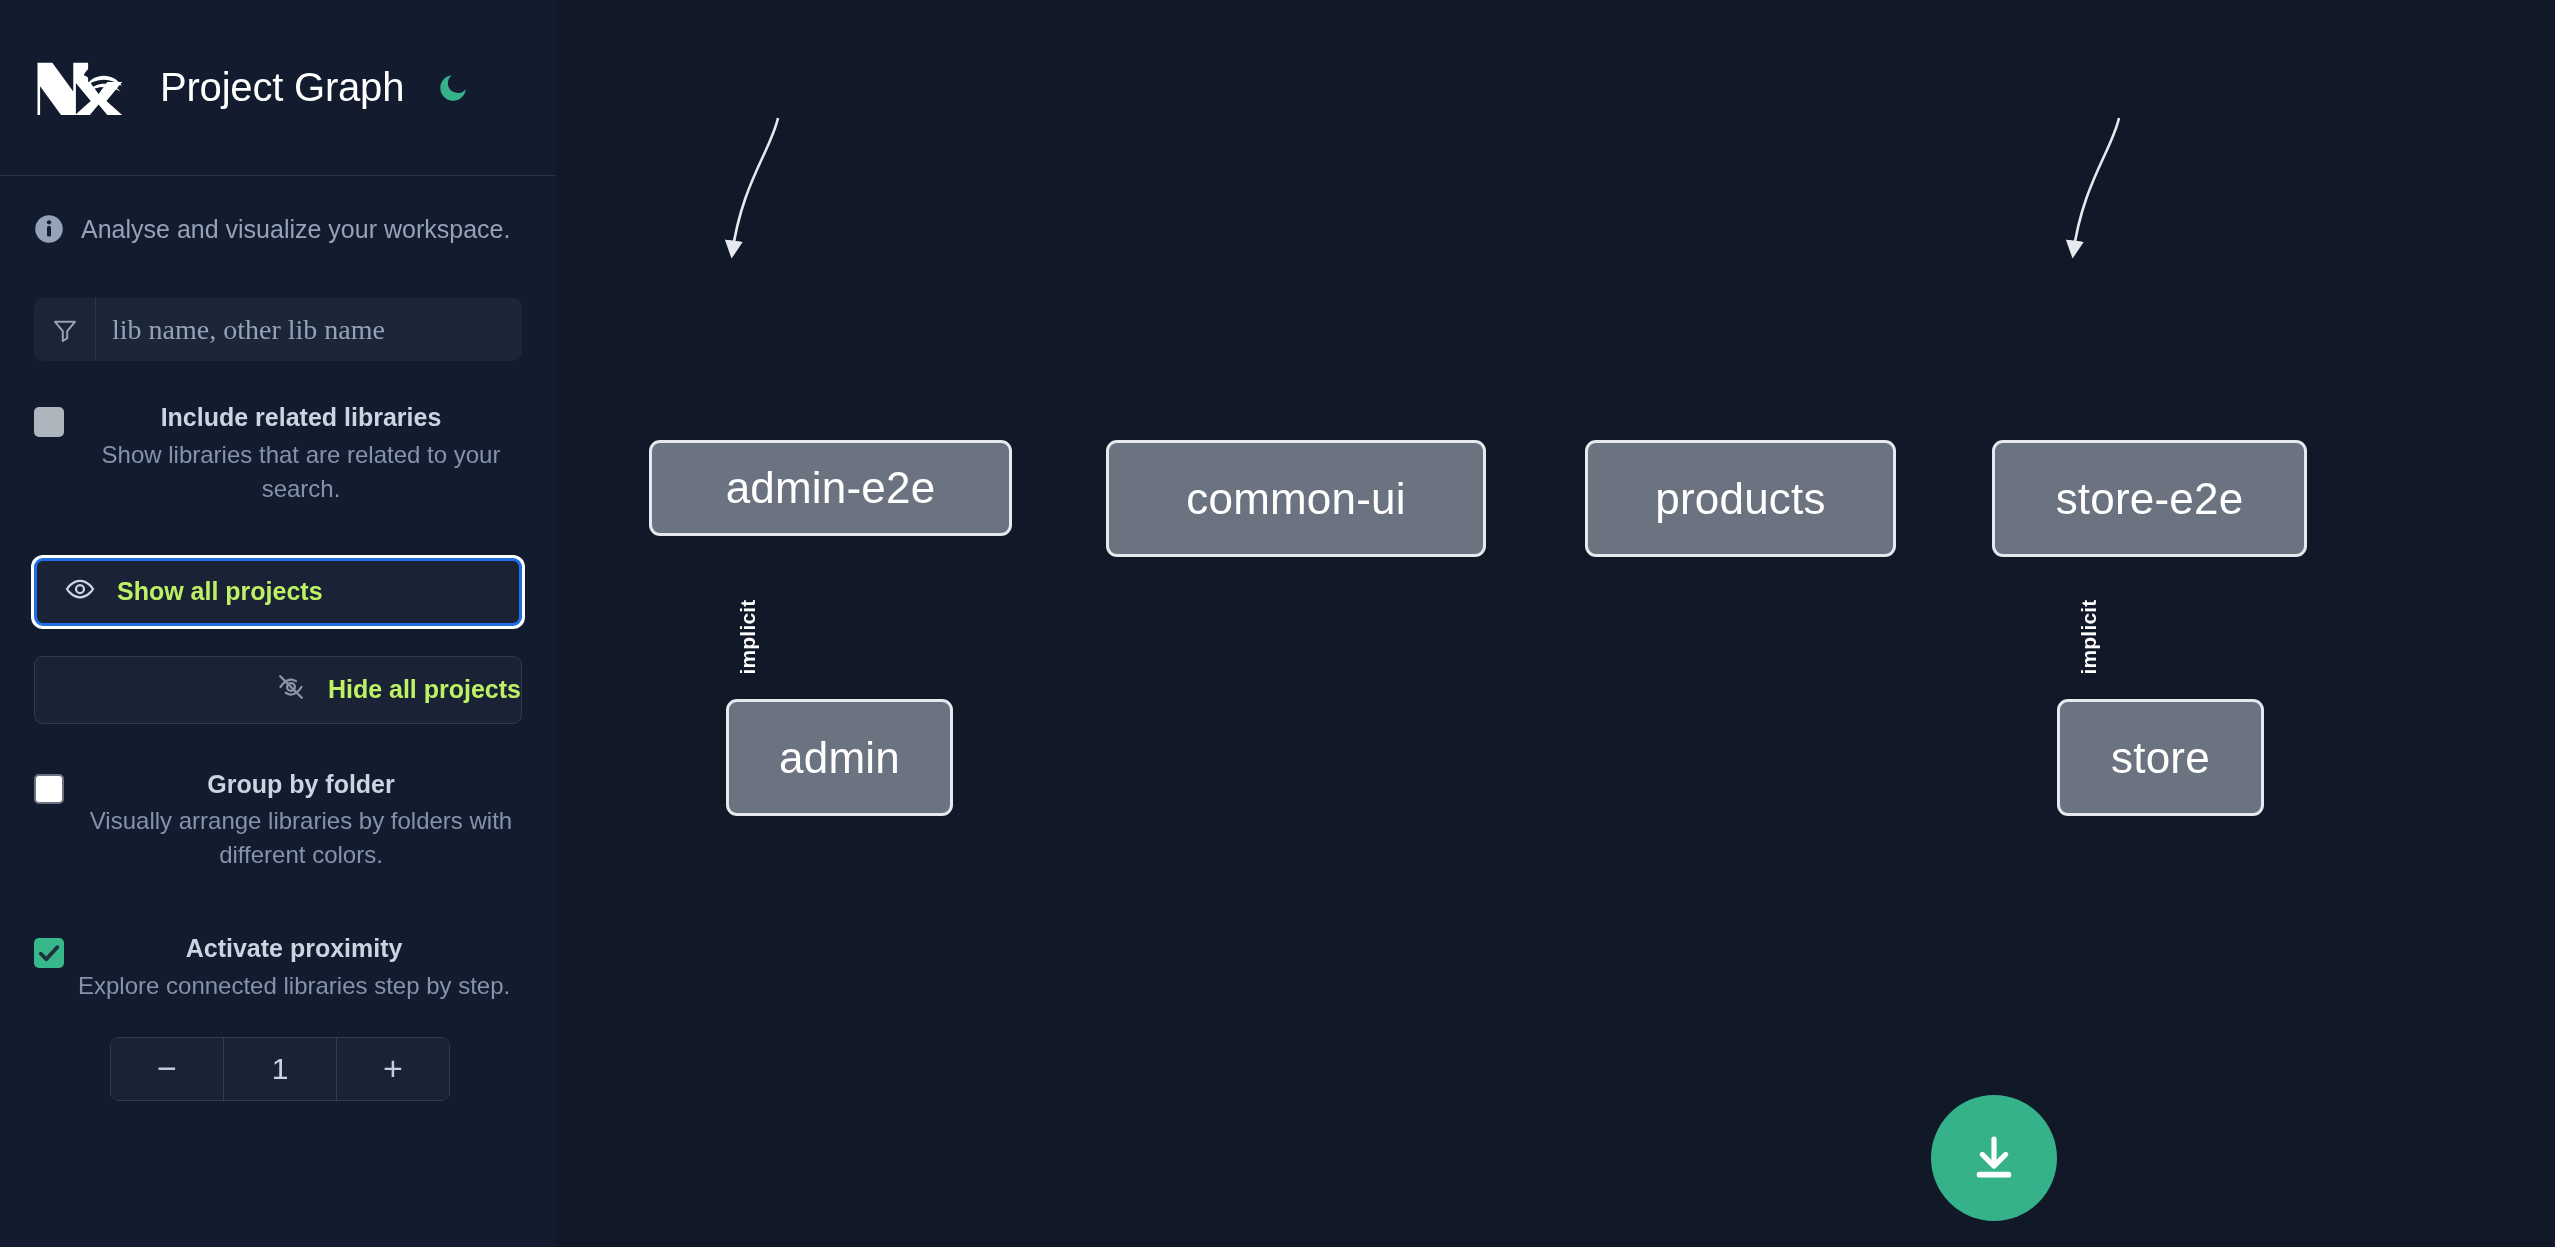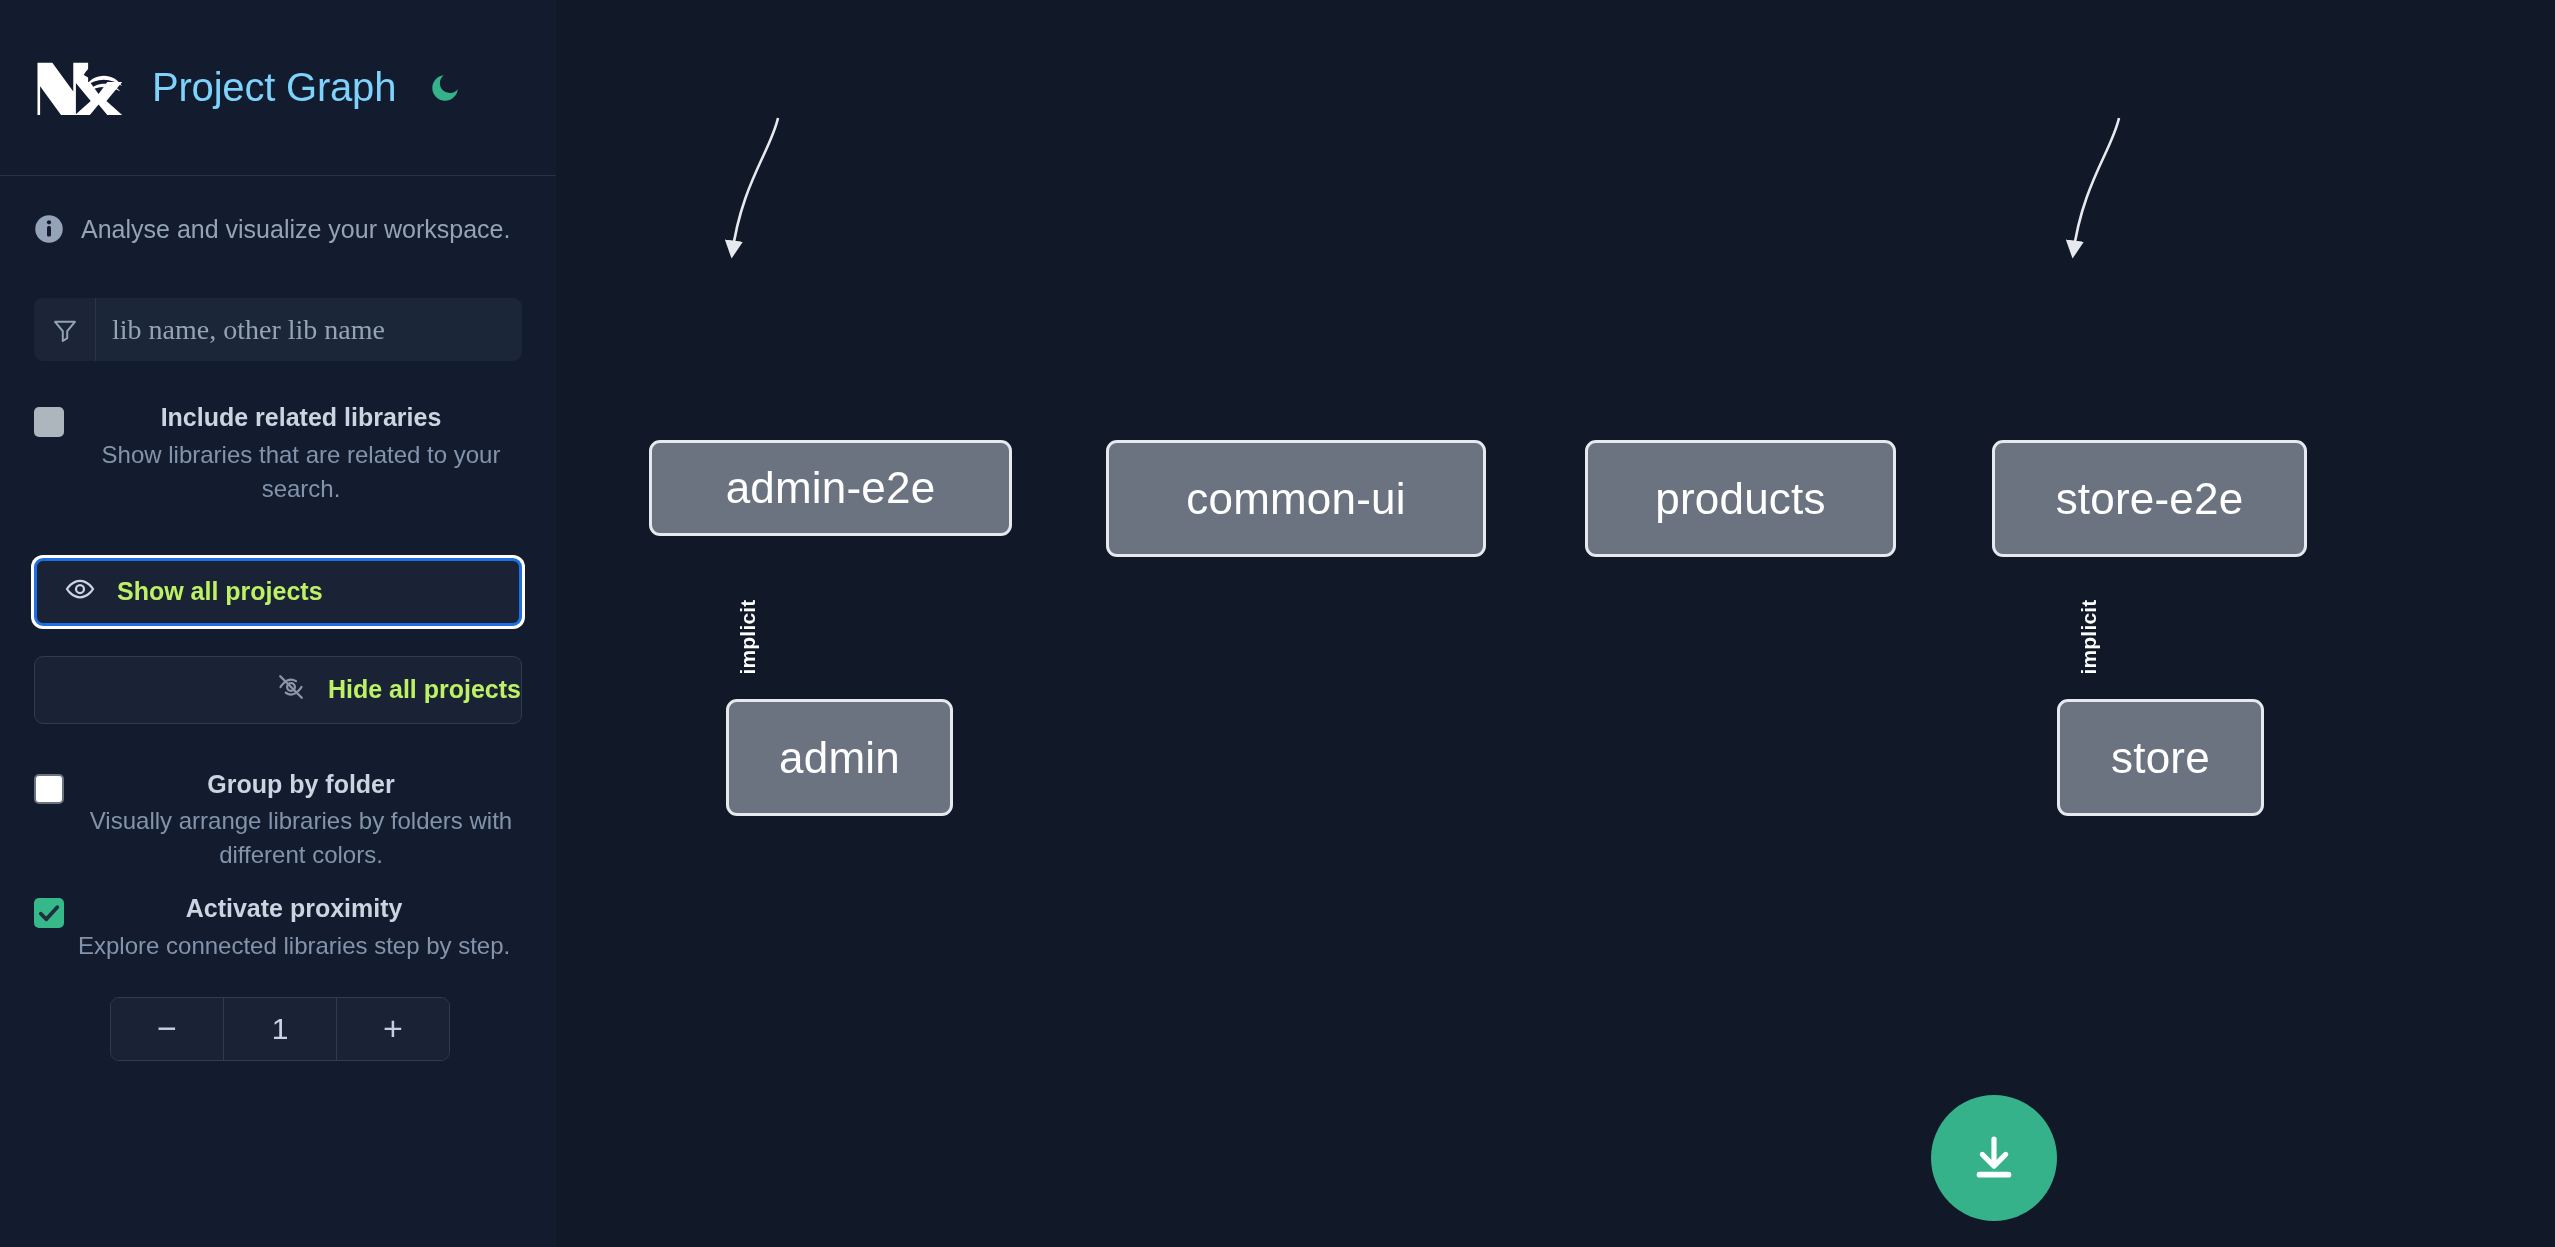--- a/index.html
+++ b/index.html
@@ -20,22 +20,22 @@
     overflow: hidden;
   }
   .sb-header {
     height: 176px;
     display: flex; align-items: center;
     padding: 0 34px;
     border-bottom: 1px solid #283246;
   }
   .nx-logo { width: 96px; height: 62px; flex: 0 0 96px; }
   .app-title {
-    margin-left: 22px;
-    color: #7dd3fc;
+    margin-left: 30px;
+    color: #ffffff;
     font-size: 40px;
     font-weight: 400;
     letter-spacing: -0.2px;
     white-space: nowrap;
   }
   .theme-toggle {
     margin-left: 28px;
     width: 42px; height: 42px;
     display: flex; align-items: center; justify-content: center;
     cursor: pointer;
@@ -82,21 +82,21 @@
 
   
   .chk-row {
     display: flex;
     padding: 0 34px;
     gap: 17px;
     text-align: center;
   }
   .chk-row.r1 { margin-top: 40px; }
   .chk-row.r2 { margin-top: 44px; }
-  .chk-row.r3 { margin-top: 20px; gap: 14px; }
+  .chk-row.r3 { margin-top: 60px; gap: 14px; }
   .chk-box {
     width: 30px; height: 30px;
     border-radius: 5px;
     flex: 0 0 30px;
     margin-top: 6px;
     cursor: pointer;
     position: relative;
   }
   .chk-box.muted { background: #adb5bd; }
   .chk-box.empty { background: #ffffff; border: 2px solid #6b7280; }

